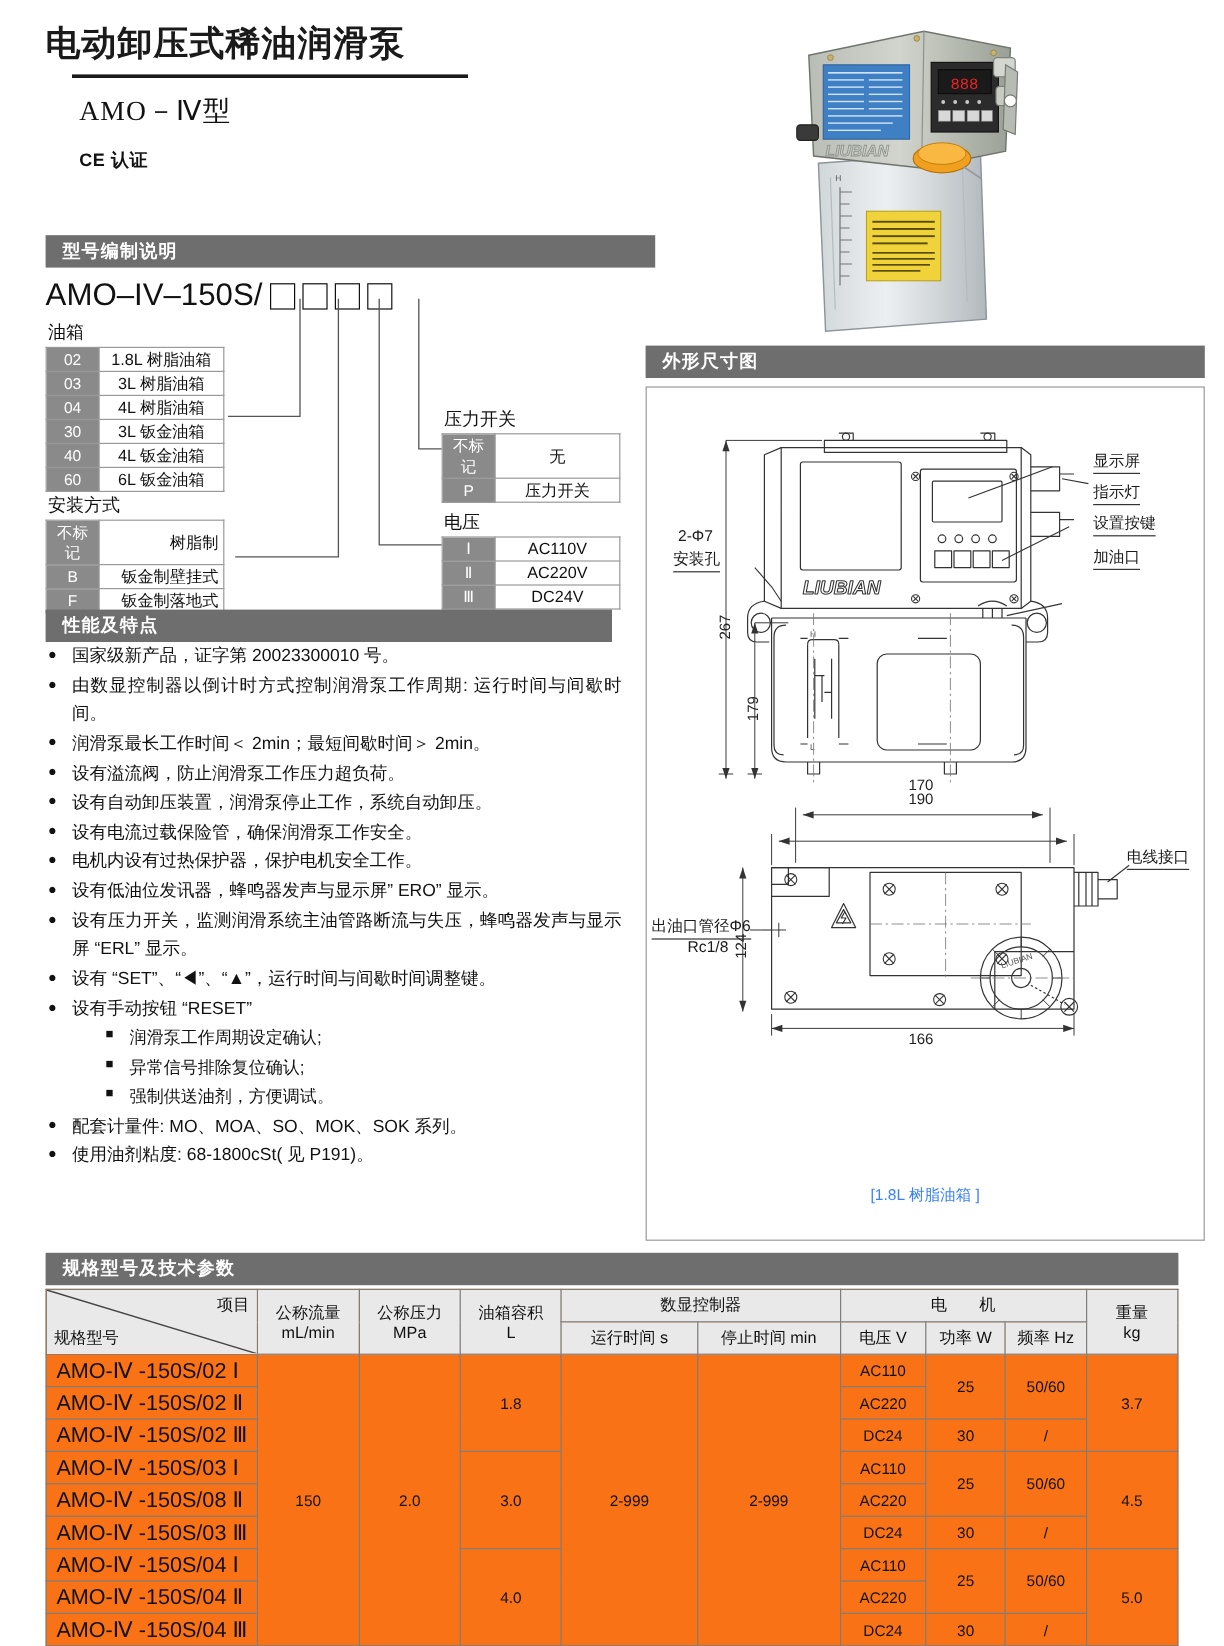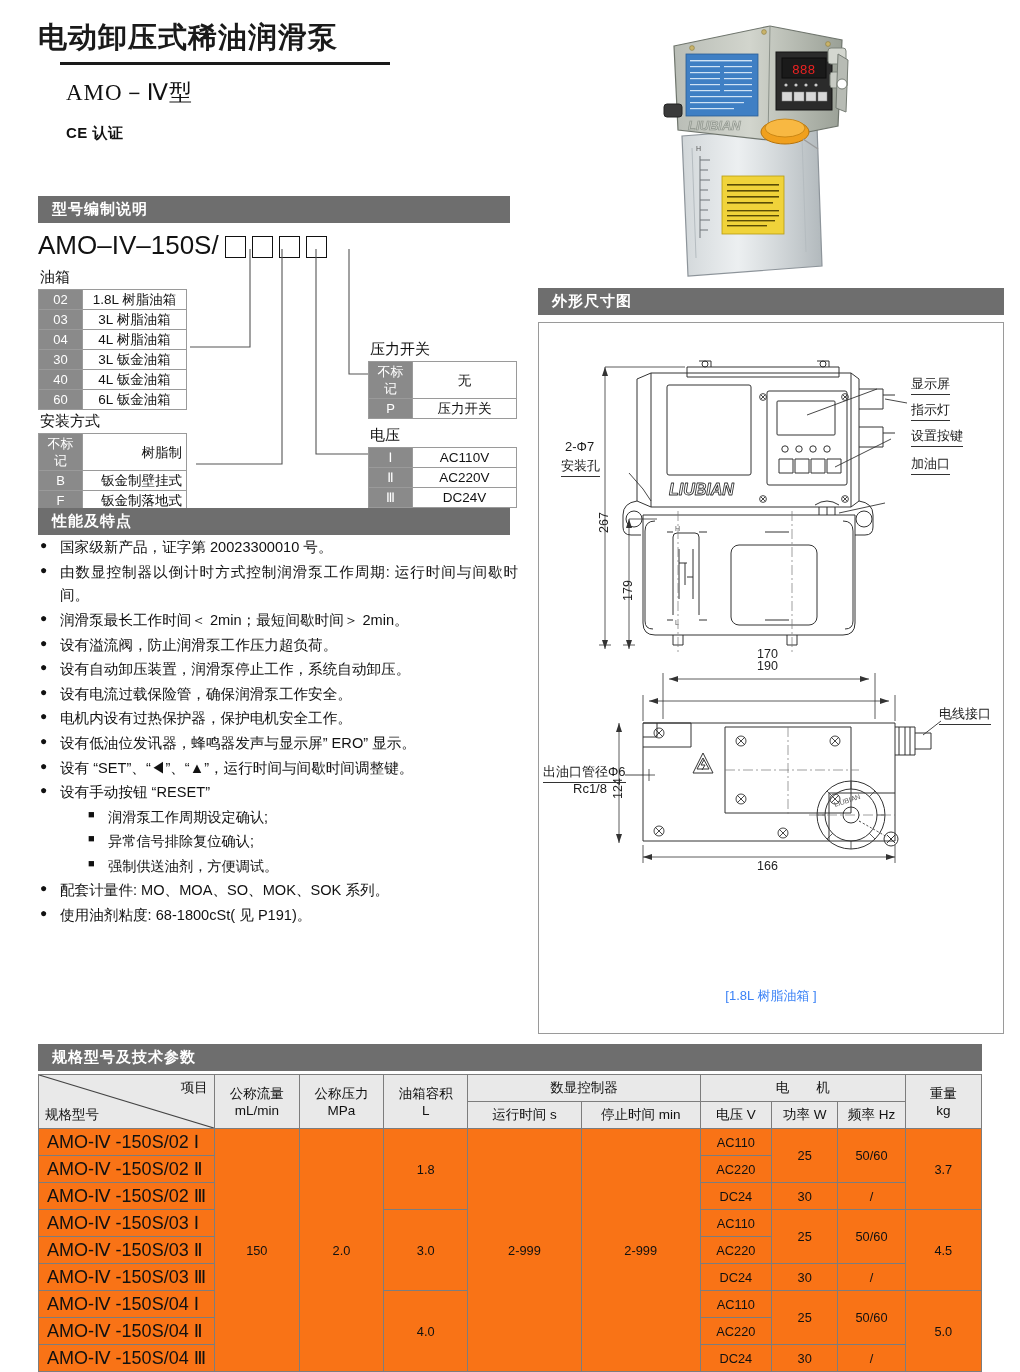--- a/index.html
+++ b/index.html
@@ -217,21 +217,21 @@
       <circle cx="190" cy="76" r="5" fill="#fff" stroke="#767c74"></circle>
 
       <g fill="#c9b36a" stroke="#8a7a3e" stroke-width="0.6">
         <circle cx="40" cy="40" r="2.4"></circle>
           <circle cx="112" cy="24" r="2.4"></circle>
         <circle cx="176" cy="36" r="2.4"></circle>
       </g>
     </svg>
   </div>
 
-  <div class="sec-bar" style="left:38px; top:196px; width:472px;">型号编制说明</div>
+  <div class="sec-bar" style="left:38px; top:196px; width:508px;">型号编制说明</div>
 
   <div id="model-sec" style="top:222px;">
     <div class="model-line">
       <span class="model-text">AMO–IV–150S/</span><span class="code-box"></span><span class="code-box"></span><span class="code-box"></span><span class="code-box"></span>
     </div>
 
     <div class="grp-label">油箱</div>
     <table class="codetbl">
       <tbody>
         <tr>
@@ -334,20 +334,21 @@
   <div id="feat-sec" style="top:532px;">
     <ul class="feat">
       <li>国家级新产品，证字第 20023300010 号。</li>
       <li>由数显控制器以倒计时方式控制润滑泵工作周期: 运行时间与间歇时间。</li>
       <li>润滑泵最长工作时间＜ 2min；最短间歇时间＞ 2min。</li>
       <li>设有溢流阀，防止润滑泵工作压力超负荷。</li>
       <li>设有自动卸压装置，润滑泵停止工作，系统自动卸压。</li>
       <li>设有电流过载保险管，确保润滑泵工作安全。</li>
       <li>电机内设有过热保护器，保护电机安全工作。</li>
       <li>设有低油位发讯器，蜂鸣器发声与显示屏” ERO” 显示。</li>
+      <li>设有压力开关，监测润滑系统主油管路断流与失压，蜂鸣器发声与显示屏 “ERL” 显示。</li>
       <li>设有 “SET”、“◀”、“▲”，运行时间与间歇时间调整键。</li>
       <li>
         <span>设有手动按钮 “RESET”</span>
         <ul class="sub">
           <li>润滑泵工作周期设定确认;</li>
           <li>异常信号排除复位确认;</li>
           <li>强制供送油剂，方便调试。</li>
         </ul>
       </li>
       <li>配套计量件: MO、MOA、SO、MOK、SOK 系列。</li>
@@ -627,21 +628,21 @@
 
         <tr>
           <td class="model">AMO-Ⅳ -150S/03 Ⅰ</td>
           <td rowspan="3">3.0</td>
           <td>AC110</td>
           <td rowspan="2">25</td>
           <td rowspan="2">50/60</td>
           <td rowspan="3">4.5</td>
         </tr>
         <tr>
-          <td class="model">AMO-Ⅳ -150S/03 Ⅱ</td>
+          <td class="model">AMO-Ⅳ -150S/08 Ⅱ</td>
           <td>AC220</td>
         </tr>
         <tr>
           <td class="model">AMO-Ⅳ -150S/03 Ⅲ</td>
           <td>DC24</td>
           <td>30</td>
           <td>/</td>
         </tr>
 
         <tr>

